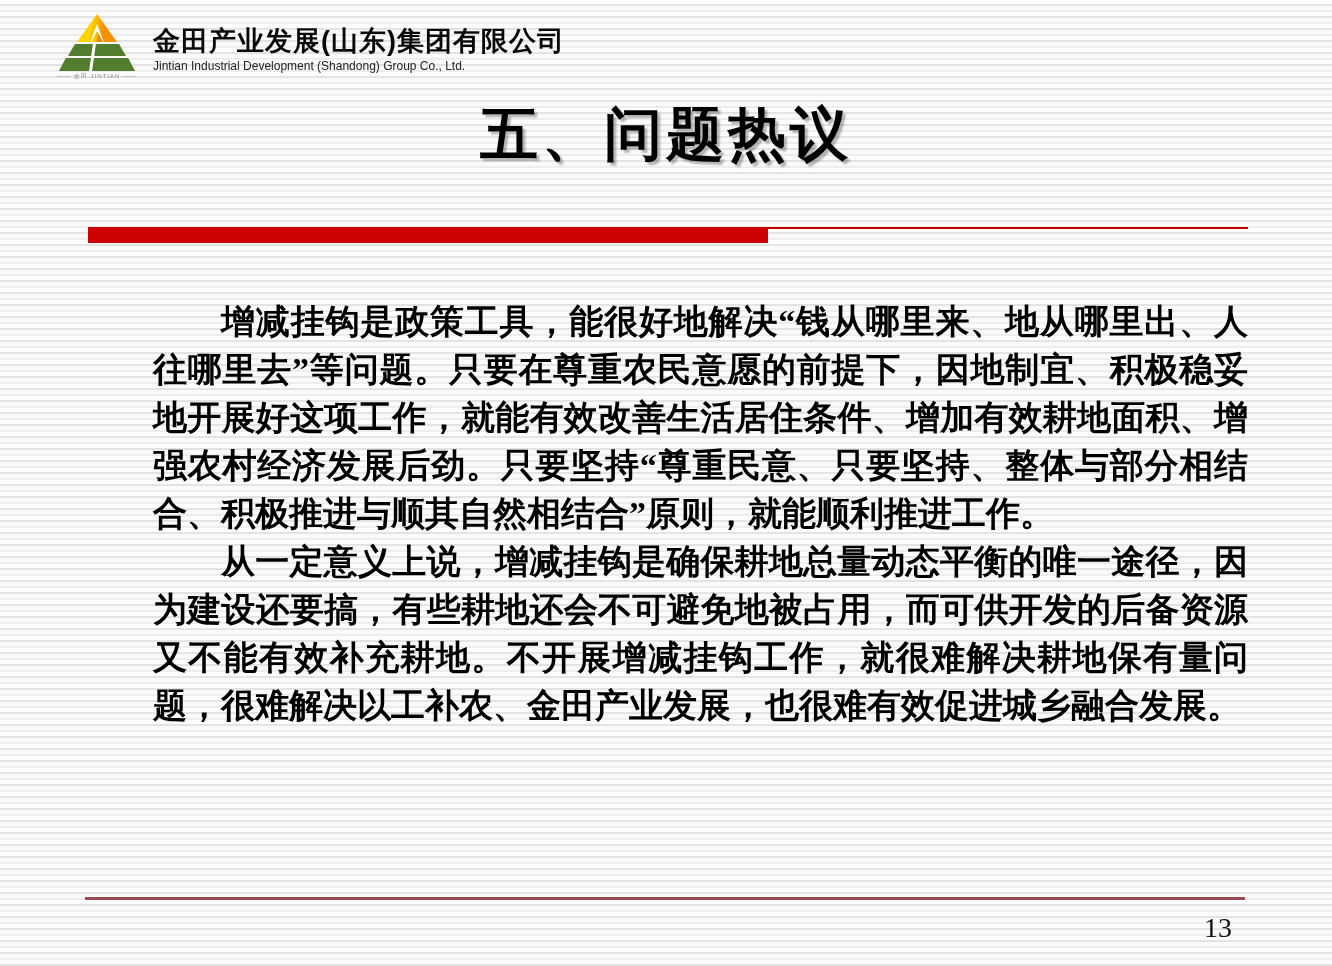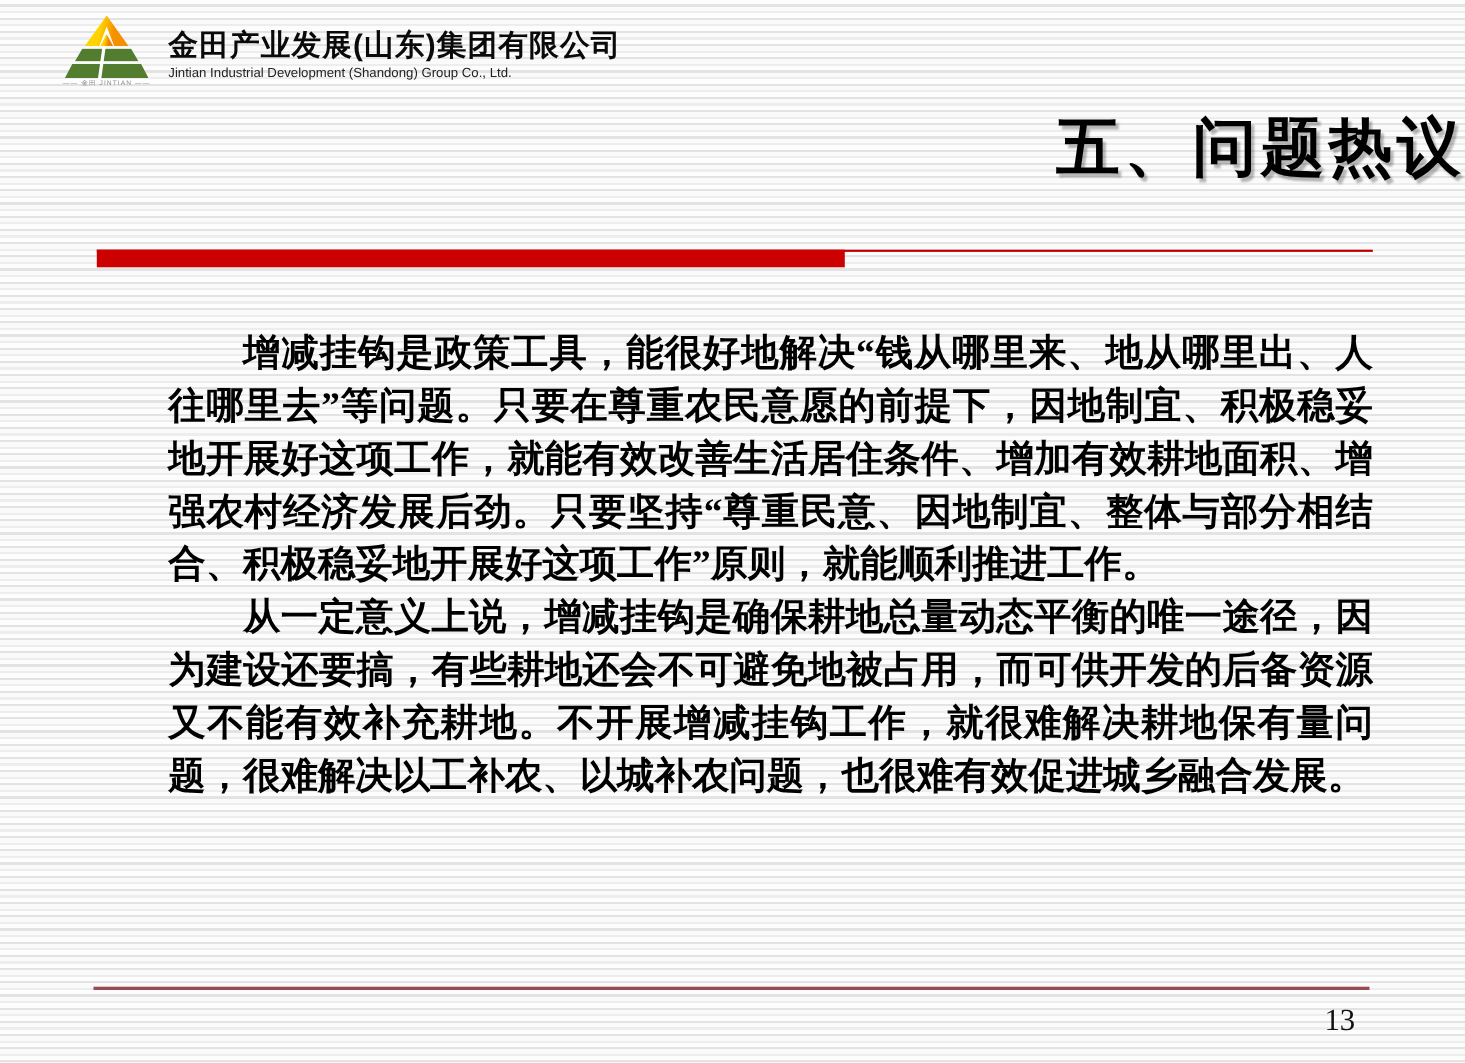--- a/index.html
+++ b/index.html
@@ -64,21 +64,21 @@
     font-family: "Liberation Sans", sans-serif;
   }
   .company-en {
     font-size: 12px; color: #222; line-height: 19px; margin-top: 1px;
     font-family: "Liberation Sans", sans-serif;
   }
 
   
   .title {
     position: absolute; left: 0; top: 96px; width: 100%;
-    margin: 0; text-align: right;
+    margin: 0; text-align: center;
     font-family: "Liberation Serif", serif;
     font-size: 58px; font-weight: bold; color: #000;
     letter-spacing: 4px;
     text-shadow: 3px 3px 2px rgba(0,0,0,0.28);
   }
 
   
   .accent-bar { position: absolute; left: 88px; top: 227px; width: 1160px; height: 17px; }
   .bar-thin {
     position: absolute; left: 0; top: 0; width: 1160px; height: 2px;
@@ -131,20 +131,20 @@
   </div>
 
   <h1 class="title">五、问题热议</h1>
 
   <div class="accent-bar">
     <div class="bar-thin"></div>
     <div class="bar-thick"></div>
   </div>
 
   <main class="body-text">
-    <p>增减挂钩是政策工具，能很好地解决“钱从哪里来、地从哪里出、人往哪里去”等问题。只要在尊重农民意愿的前提下，因地制宜、积极稳妥地开展好这项工作，就能有效改善生活居住条件、增加有效耕地面积、增强农村经济发展后劲。只要坚持“尊重民意、因地制宜、整体与部分相结合、积极稳妥地开展好这项工作”原则，就能顺利推进工作。</p>
-    <p>从一定意义上说，增减挂钩是确保耕地总量动态平衡的唯一途径，因为建设还要搞，有些耕地还会不可避免地被占用，而可供开发的后备资源又不能有效补充耕地。不开展增减挂钩工作，就很难解决耕地保有量问题，很难解决以工补农、以城补农问题，也很难有效促进城乡融合发展。</p>
+    <p>增减挂钩是政策工具，能很好地解决“钱从哪里来、地从哪里出、人往哪里去”等问题。只要在尊重农民意愿的前提下，因地制宜、积极稳妥地开展好这项工作，就能有效改善生活居住条件、增加有效耕地面积、增强农村经济发展后劲。只要坚持“尊重民意、只要坚持、整体与部分相结合、积极推进与顺其自然相结合”原则，就能顺利推进工作。</p>
+    <p>从一定意义上说，增减挂钩是确保耕地总量动态平衡的唯一途径，因为建设还要搞，有些耕地还会不可避免地被占用，而可供开发的后备资源又不能有效补充耕地。不开展增减挂钩工作，就很难解决耕地保有量问题，很难解决以工补农、金田产业发展，也很难有效促进城乡融合发展。</p>
   </main>
 
   <div class="footer-line"></div>
   <div class="page-number">13</div>
 
 </div>
 
 </body></html>

